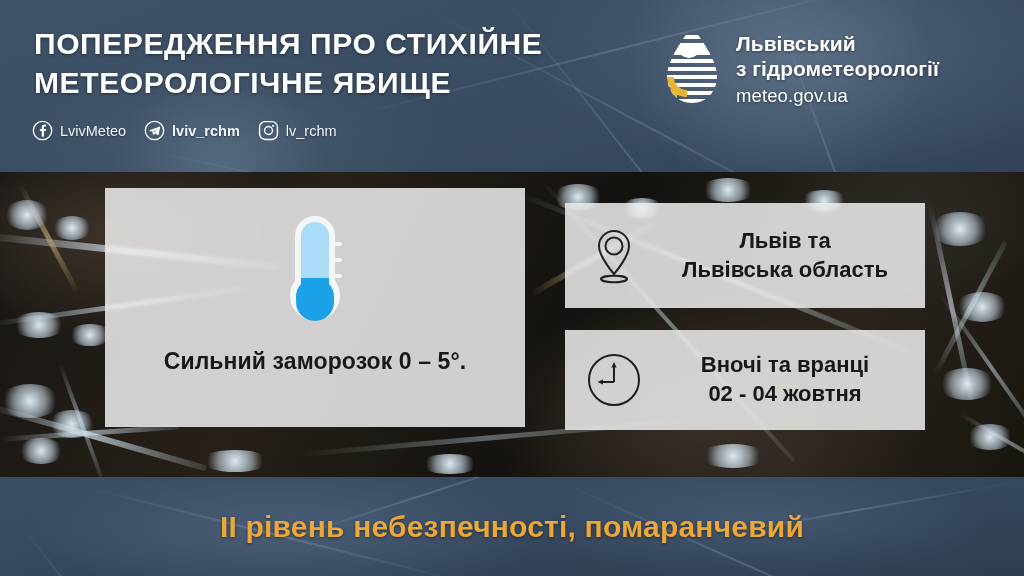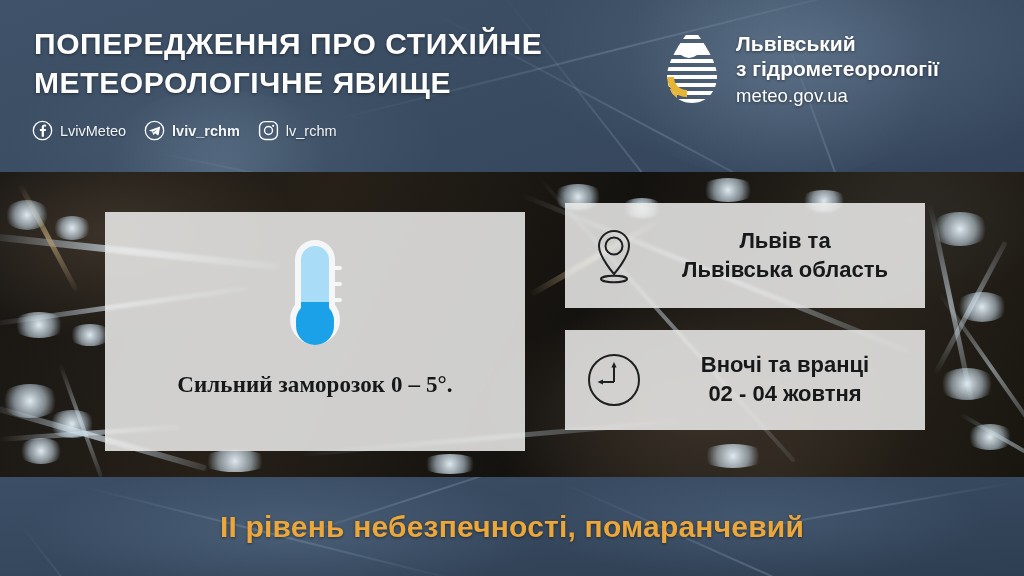--- a/index.html
+++ b/index.html
@@ -245,21 +245,21 @@
     <div class="crys" style="left:700px;top:6px;width:56px;height:24px;"></div>
     <div class="crys" style="left:800px;top:18px;width:48px;height:22px;"></div>
     <div class="crys" style="left:930px;top:40px;width:60px;height:34px;"></div>
     <div class="crys" style="left:955px;top:120px;width:54px;height:30px;"></div>
     <div class="crys" style="left:938px;top:196px;width:58px;height:32px;"></div>
     <div class="crys" style="left:966px;top:252px;width:48px;height:26px;"></div>
     <div class="crys" style="left:200px;top:278px;width:70px;height:22px;"></div>
     <div class="crys" style="left:420px;top:282px;width:60px;height:20px;"></div>
     <div class="crys" style="left:700px;top:272px;width:66px;height:24px;"></div>
 
-    <div class="card" id="card-condition" style="top:40px;font-family:Liberation Serif, serif;">
+    <div class="card" id="card-condition" style="top:16px;">
       <svg class="thermo" viewBox="0 0 72 118">
         <path d="M36 4 a16 16 0 0 1 16 16 v46 a21 21 0 1 1 -32 0 V20 A16 16 0 0 1 36 4 Z" fill="none" stroke="#f4f6f7" stroke-width="8" stroke-linejoin="round"></path>
         <path d="M36 6 a14 14 0 0 1 14 14 v48 a19 19 0 1 1 -28 0 V20 A14 14 0 0 1 36 6 Z" fill="#a9dcf6"></path>
         <path d="M22 62 h28 v6 a19 19 0 1 1 -28 0 Z" fill="#1ba1e8"></path>
         <circle cx="36" cy="86" r="19" fill="#1ba1e8"></circle>
         <g stroke="#f4f6f7" stroke-width="4" stroke-linecap="round">
           <line x1="53" y1="28" x2="61" y2="28"></line>
           <line x1="53" y1="44" x2="61" y2="44"></line>
           <line x1="53" y1="60" x2="61" y2="60"></line>
         </g>

